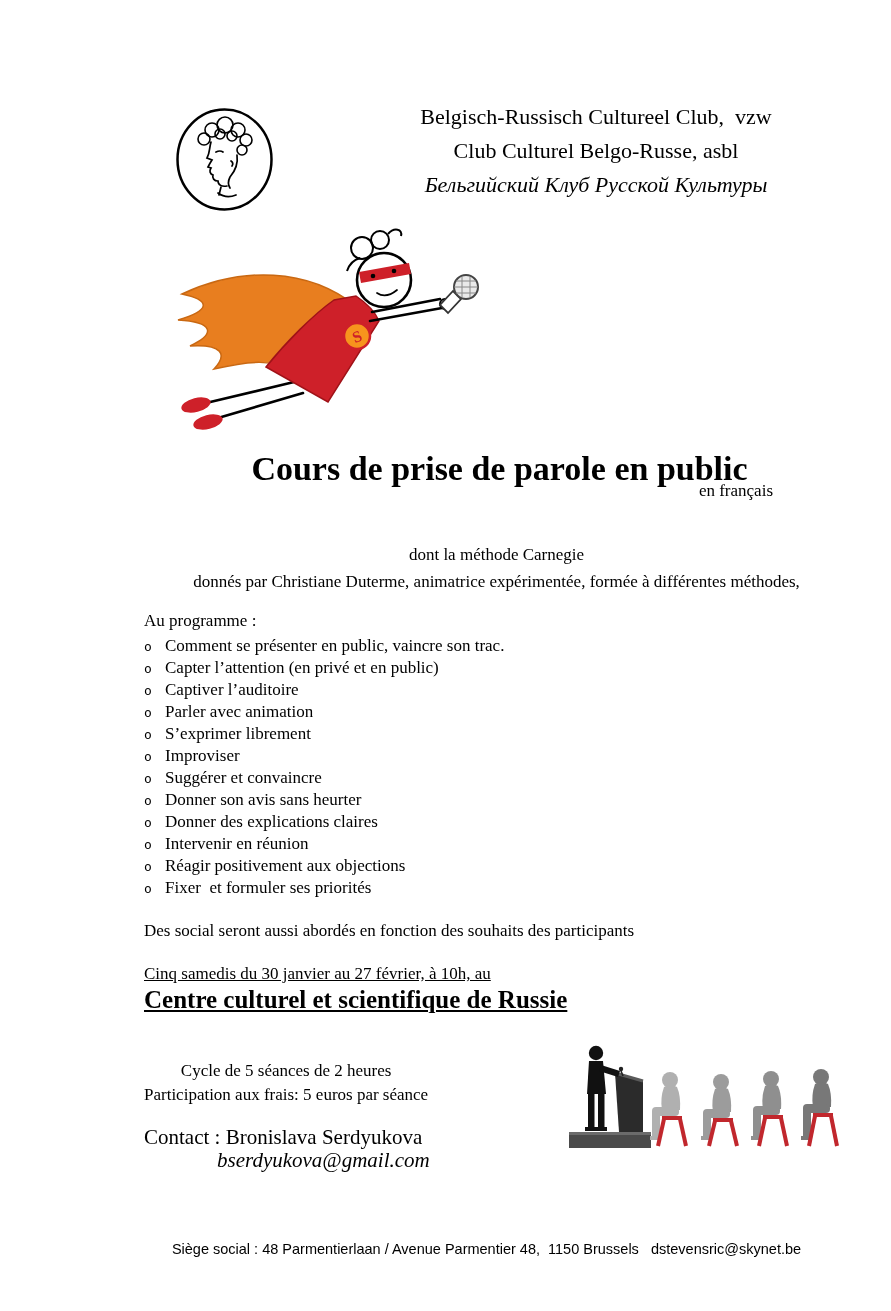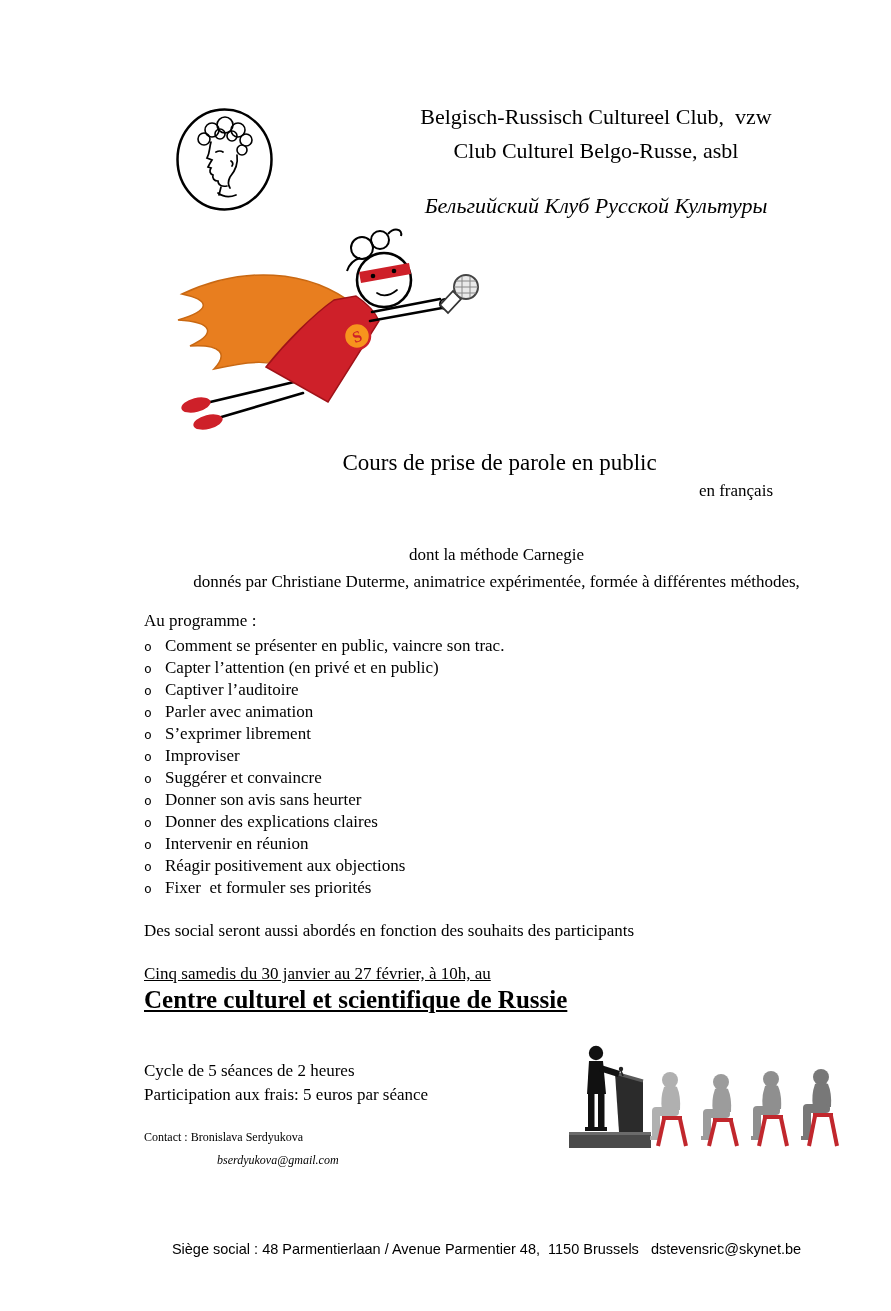--- a/index.html
+++ b/index.html
@@ -10,47 +10,47 @@
     background:#ffffff; color:#000;
     font-family:"Liberation Serif", serif; overflow:hidden;
   }
   [data-bind] { white-space: pre-wrap; }
 
   .logo { position:absolute; left:133px; top:107px; width:101px; height:105px; }
   .logo svg { width:100%; height:100%; }
 
   .header-text { position:absolute; left:280px; top:100px; width:550px; text-align:center;
                  font-size:22px; line-height:34px; }
-  .header-text .russian { font-style:italic;margin-top:21px; }
+  .header-text .russian { font-style:italic; }
 
   .hero { position:absolute; left:115px; top:226px; width:335px; height:215px; }
   .hero svg { width:100%; height:100%; }
 
   .title { position:absolute; left:103px; top:450px; width:711px; text-align:center;
-           font-size:23px; font-weight:normal; }
+           font-size:34px; font-weight:bold; }
   .subtitle { position:absolute; top:481px; right:77px; font-size:17px; font-weight:normal; }
 
   .intro { position:absolute; left:90px; top:541px; width:731px; text-align:center;
            font-size:17px; line-height:27px; }
 
   .programme-heading { position:absolute; left:103px; top:611px; font-size:17px; }
 
   .program-list { position:absolute; left:103px; top:635px; list-style:none; font-size:17px; }
   .program-list li { display:flex; align-items:baseline; height:22px; line-height:22px; }
   .program-list .marker { flex:0 0 21px; width:21px; font-family:"DejaVu Sans Mono", monospace;
                           font-size:13px; }
 
   .modules-note { position:absolute; left:103px; top:921px; font-size:17px; }
 
   .schedule { position:absolute; left:103px; top:961px; font-size:17px; line-height:26px;text-decoration:underline; }
   .schedule .venue { font-weight:bold; font-size:25px; }
 
-  .practical { position:absolute; left:103px; top:1059px; font-size:17px; line-height:24px; }
-
-  .contact { position:absolute; left:103px; top:1126px; font-size:12px; line-height:23px; }
+  .practical { position:absolute; left:103px; top:1059px; font-size:17px; line-height:24px;text-align:center; }
+
+  .contact { position:absolute; left:103px; top:1126px; font-size:21px; line-height:23px; }
   .contact .email { padding-left:73px;font-style:italic; }
 
   .audience { position:absolute; left:528px; top:1040px; width:275px; height:112px; }
   .audience svg { width:100%; height:100%; }
 
   .page-footer { position:absolute; left:0; top:1241px; width:891px; text-align:center;
                  font-family:"Liberation Sans", sans-serif; font-size:14.5px; }
 </style>
 </head>
 <body>

